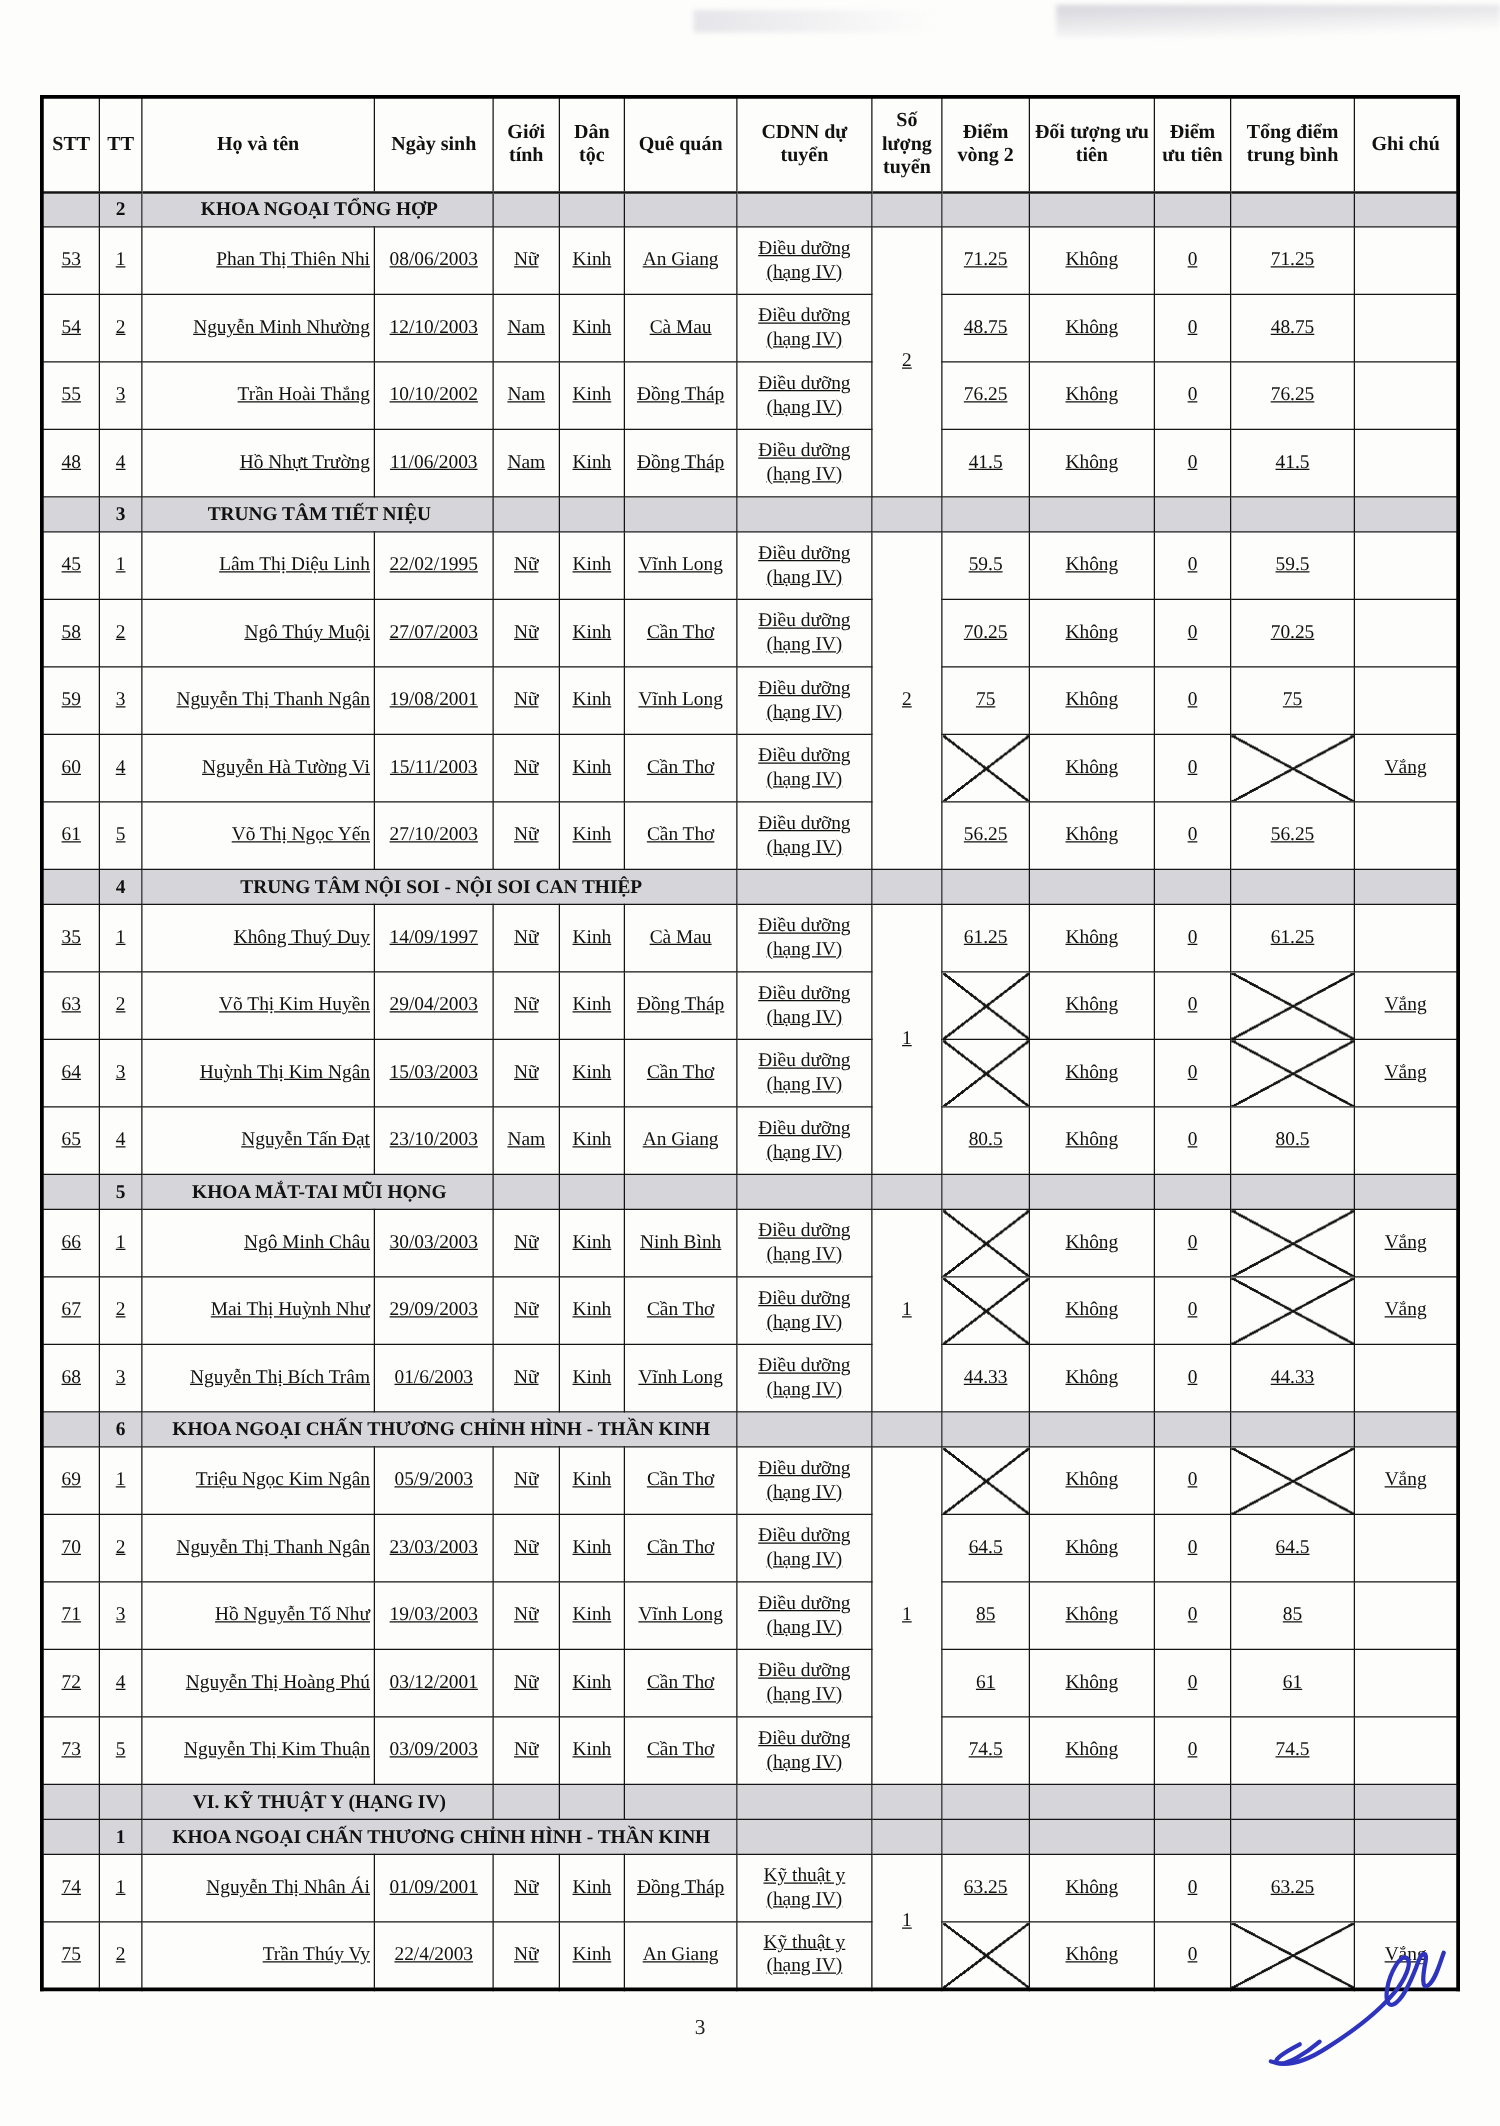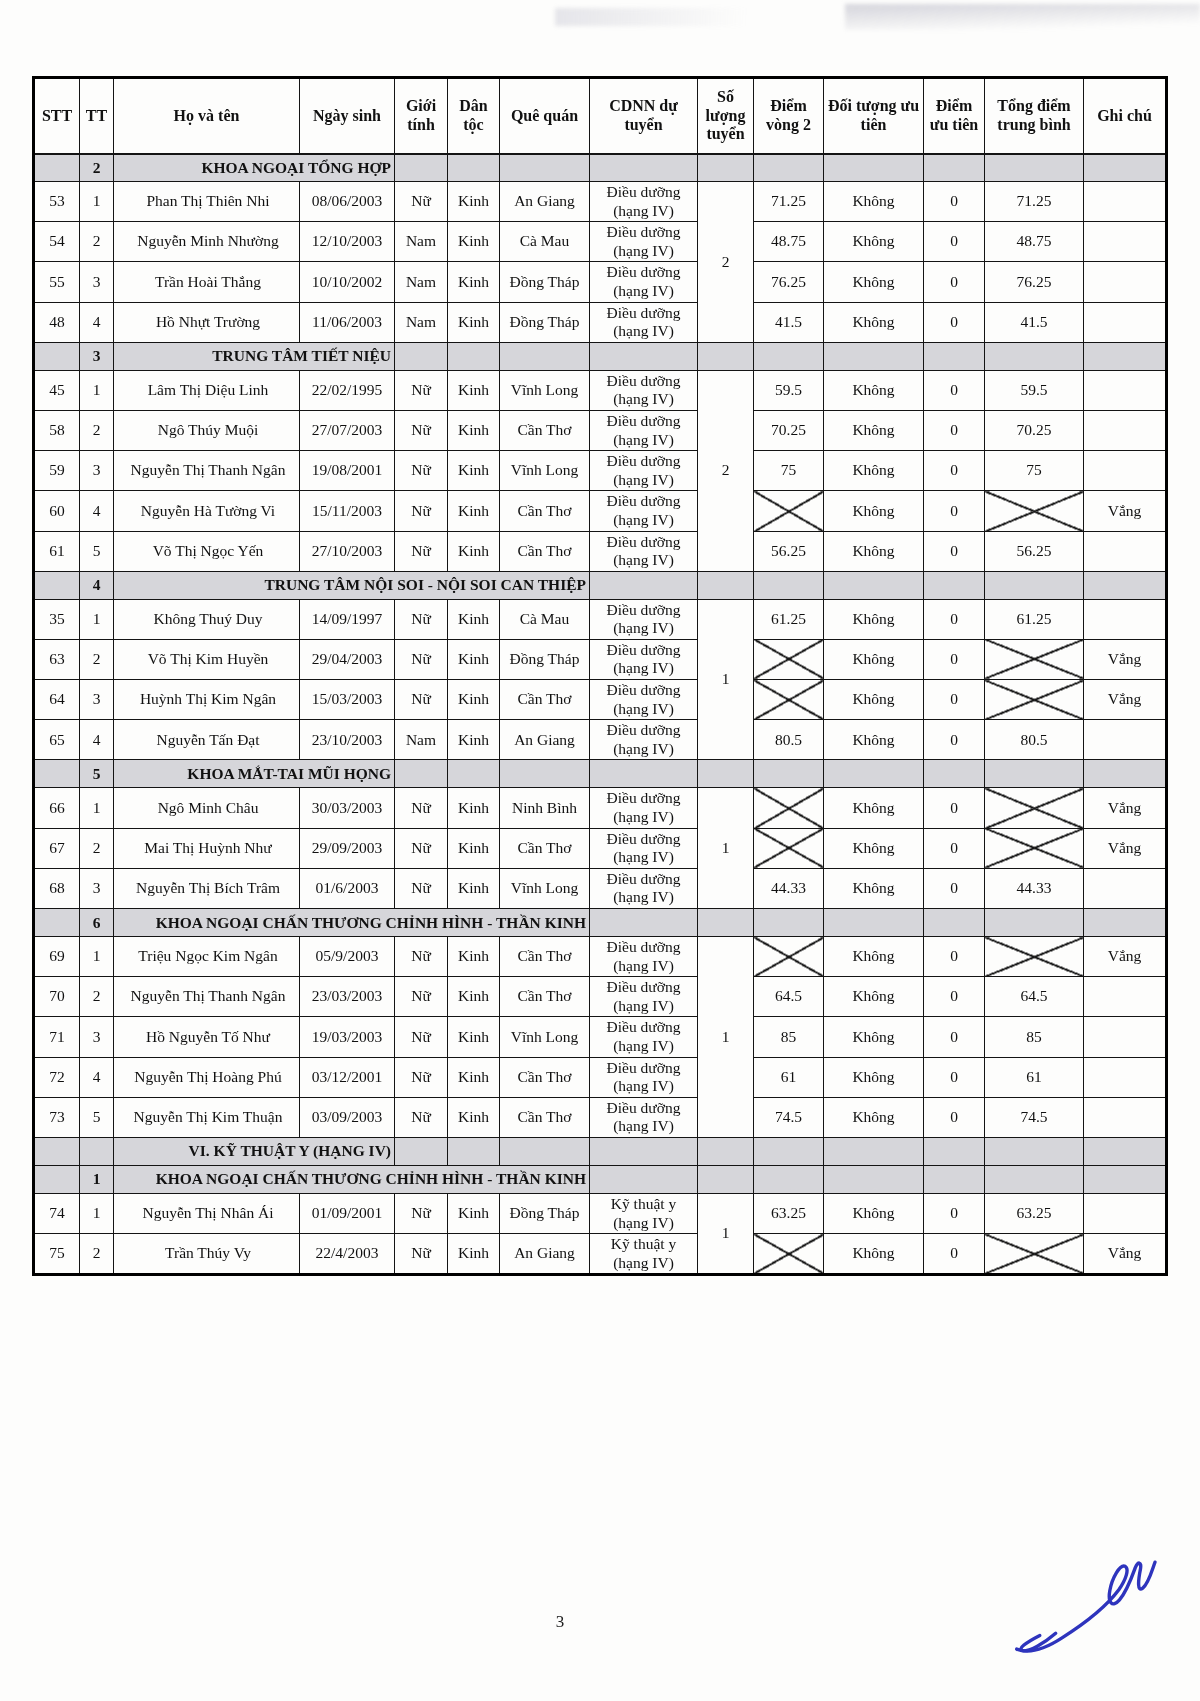--- a/index.html
+++ b/index.html
@@ -28,27 +28,27 @@
   }
   th,td{
     border:1.6px solid #141414;
     padding:1px 3px;
     text-align:center;vertical-align:middle;
     overflow:hidden;
   }
   thead tr{height:76px;}
   th{font-weight:bold;font-size:16px;line-height:1.15;background:#fdfdfc;}
   thead th{border-bottom-width:2px;}
-  tr.data{height:40px;}
+  tr.data{height:54px;text-decoration:underline;}
   tr.data td{font-size:15.5px;line-height:1.2;}
-  td.name{text-align:center;padding-left:6px;}
+  td.name{text-align:right;padding-left:6px;}
   td.cdnn{font-size:14.5px;line-height:1.3;margin-top:32px;}
   tr.section{height:28px;background:#d6d6da;}
   tr.section td{font-weight:bold;font-size:15.5px;background:#d6d6da;}
-  tr.section td.title{text-align:right;padding-left:6px;white-space:nowrap;}
+  tr.section td.title{text-align:center;padding-left:6px;white-space:nowrap;}
   td.xcell{
     background-image:
       linear-gradient(to top right,  transparent calc(50% - 1px), #161616 calc(50% - 1px), #161616 calc(50% + 1px), transparent calc(50% + 1px)),
       linear-gradient(to bottom right, transparent calc(50% - 1px), #161616 calc(50% - 1px), #161616 calc(50% + 1px), transparent calc(50% + 1px));
   }
   #page-number{
     position:absolute;left:540px;top:1612px;width:40px;
     text-align:center;font-size:17px;color:#222;
   }
   #signature{

